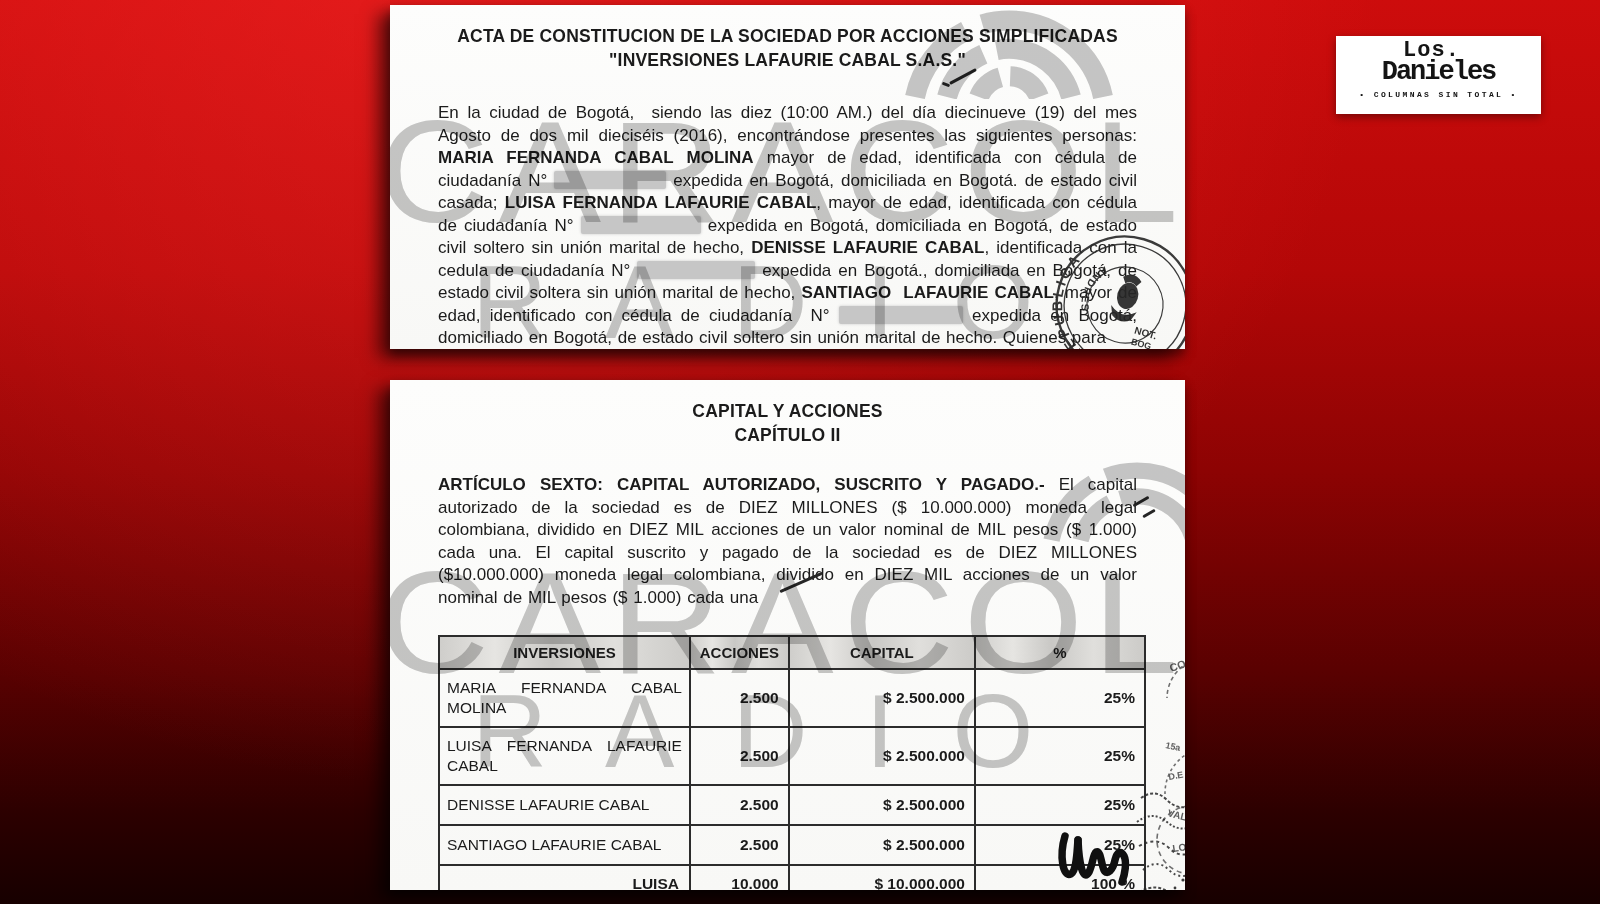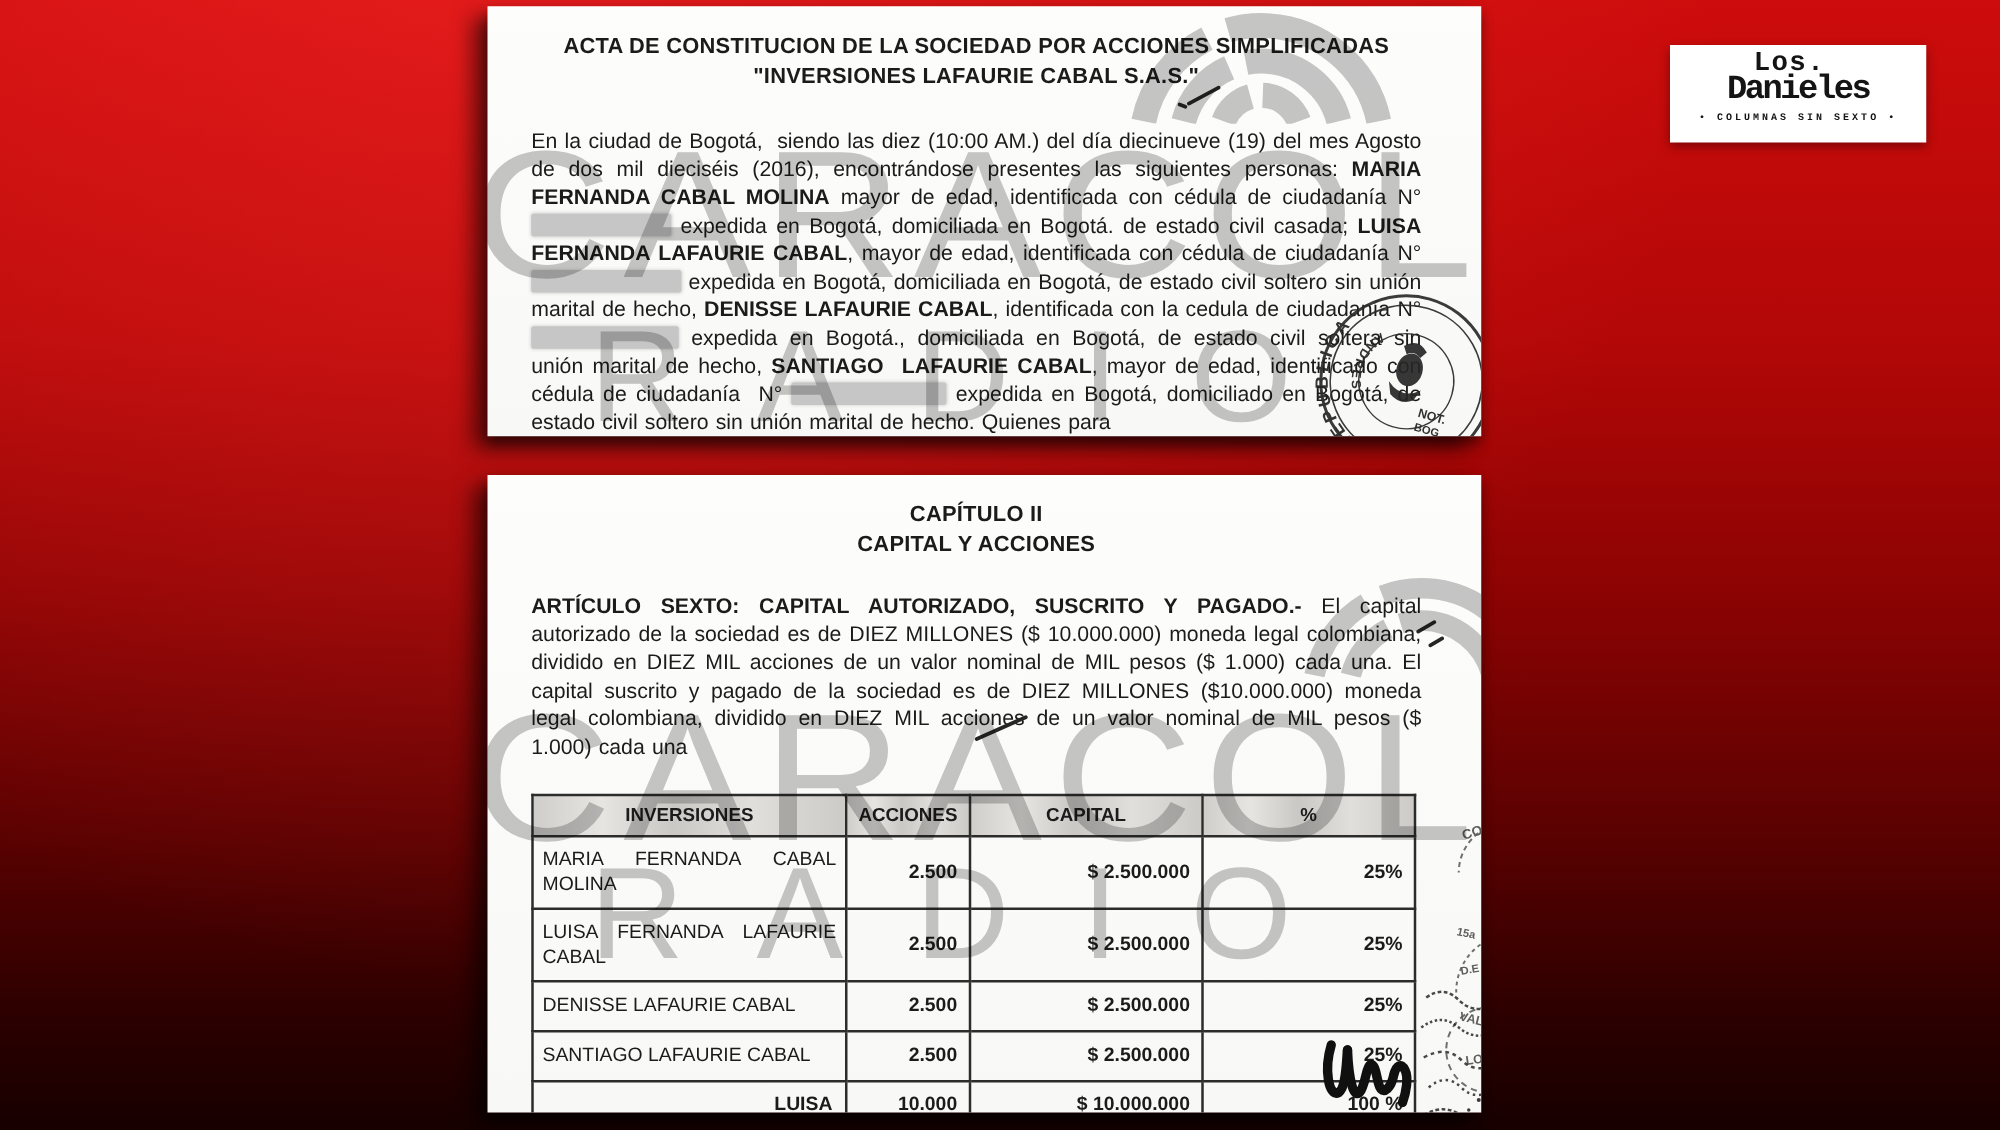--- a/index.html
+++ b/index.html
@@ -11,21 +11,21 @@
       linear-gradient(180deg,#cd0c0c 0%,#b30707 30%,#8d0303 52%,#5a0101 74%,#2c0000 90%,#170000 100%);
   }
   .doc{
     position:absolute;left:390px;width:795px;
     background:linear-gradient(180deg,#fdfdfc 0%,#f8f8f6 100%);
     color:#1b1b1b;overflow:hidden;
     box-shadow:-12px 9px 16px rgba(0,0,0,.55), 0 6px 10px rgba(0,0,0,.45);
   }
   #doc1{top:5px;height:344px;}
   #doc2{top:380px;height:510px;}
-  .doc-inner{position:absolute;left:35px;right:48px;top:0;}
+  .doc-inner{position:absolute;left:48px;right:48px;top:0;}
   .doc-title{margin-top:19px;text-align:center;font-weight:bold;font-size:17.5px;line-height:24px;letter-spacing:.2px;}
   .doc-body{margin:0;text-align:justify;font-size:17px;line-height:22.5px;word-spacing:1px;}
   #doc1 .doc-body{margin-top:30px;}
   #doc2 .doc-body{margin-top:27px;}
   .seg{white-space:pre-wrap;}
   .seg.b{font-weight:bold;}
   .redact{display:inline-block;height:18px;background:#c6c6c6;border-radius:2px;vertical-align:-3px;box-shadow:0 0 3px #c9c9c9;}
 
   
   .wm{position:absolute;inset:0;pointer-events:none;mix-blend-mode:multiply;opacity:.5;color:#8f8f8f;}
@@ -130,22 +130,22 @@
       </g>
     </svg>
     <div class="wm-word wm-caracol">CARACOL</div>
     <div class="wm-word wm-radio">RADIO</div>
   </div>
 </div>
 
 <div class="doc" id="doc2">
   <div class="doc-inner">
     <div class="doc-title">
+      <div>CAPITAL Y ACCIONES</div>
       <div>CAPÍTULO II</div>
-      <div>CAPITAL Y ACCIONES</div>
     </div>
     <p class="doc-body"><span class="seg b">ARTÍCULO SEXTO: CAPITAL AUTORIZADO, SUSCRITO Y PAGADO.-</span><span class="seg"> El capital autorizado de la sociedad es de DIEZ MILLONES ($ 10.000.000) moneda legal colombiana, dividido en DIEZ MIL acciones de un valor nominal de MIL pesos ($ 1.000) cada una. El capital suscrito y pagado de la sociedad es de DIEZ MILLONES ($10.000.000) moneda legal colombiana, dividido en DIEZ MIL acciones de un valor nominal de MIL pesos ($ 1.000) cada una</span></p>
 
     <table class="stable">
       <thead>
           <tr>
             <th>INVERSIONES</th>
             <th>ACCIONES</th>
             <th>CAPITAL</th>
             <th>%</th>
@@ -240,16 +240,16 @@
     <div class="wm-word wm-caracol">CARACOL</div>
     <div class="wm-word wm-radio">RADIO</div>
   </div>
 </div>
 
 <div class="logo">
   <div class="logo-line1">Los.</div>
   <div class="logo-line2">Danieles</div>
   <div class="logo-tagline">
     <span>•</span>
-    <span>COLUMNAS SIN SEXTO</span>
+    <span>COLUMNAS SIN TOTAL</span>
     <span>•</span>
   </div>
 </div>
 
 </body></html>

